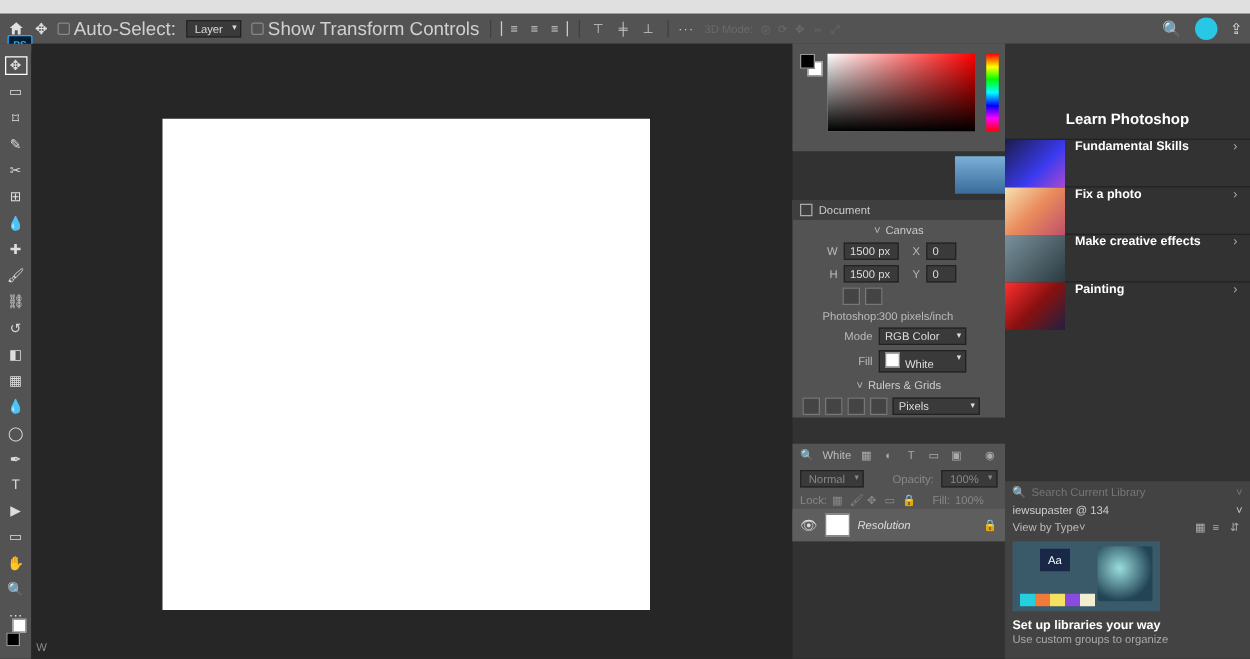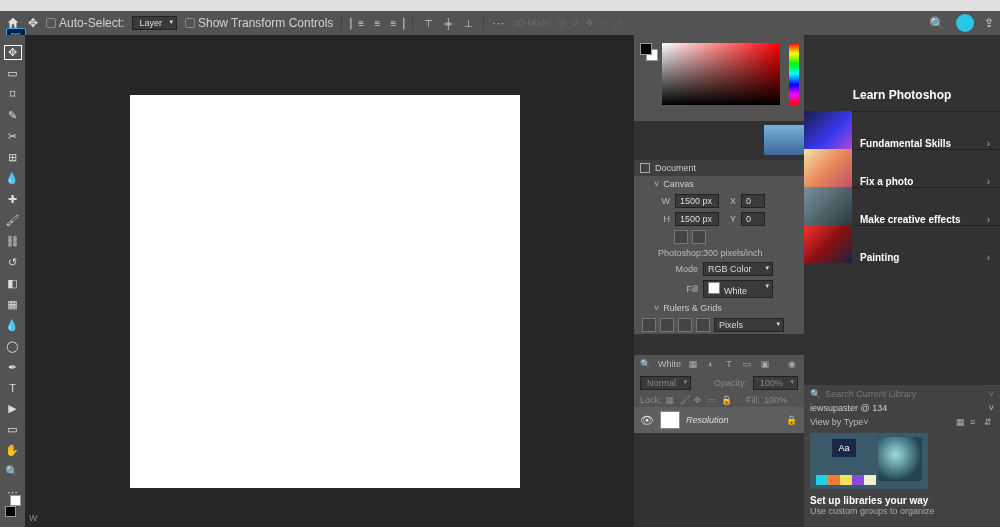--- a/index.html
+++ b/index.html
@@ -1,21 +1,21 @@
 <!DOCTYPE html>
 <html><head>
 <meta charset="utf-8">
 <style>
 * { margin:0; padding:0; box-sizing:border-box; font-family:"Segoe UI",Arial,sans-serif; }
 body { width:1000px; height:527px; background:#323232; color:#e0e0e0; font-size:10px; overflow:hidden; position:relative; }
 .topbar { position:absolute; top:0; left:0; right:0; height:11px; background:#e0e0e0; }
 .optbar { position:absolute; top:11px; left:0; right:0; height:24px; background:#535353; display:flex; align-items:center; padding:0 6px; gap:8px; }
 .optbar .home { width:14px; height:14px; }
 .optbar .move-icon { font-size:12px; color:#e0e0e0; }
-.optbar .check { display:flex; align-items:center; gap:3px; font-size:12px; color:#d0d0d0; }
+.optbar .check { display:flex; align-items:center; gap:3px; font-size:15px; color:#d0d0d0; }
 .optbar .check .box { width:10px; height:10px; border:1px solid #888; border-radius:2px; }
 .optbar .layer-dd { background:#3a3a3a; border:1px solid #222; padding:1px 14px 1px 6px; font-size:9px; color:#ddd; position:relative; }
 .optbar .layer-dd::after { content:"▾"; position:absolute; right:3px; font-size:7px; }
 .optbar .sep { width:1px; height:14px; background:#404040; }
 .optbar .align-group { display:flex; gap:6px; }
 .optbar .align-ico { width:14px; height:14px; display:flex; align-items:center; justify-content:center; color:#ccc; font-size:10px; }
 .optbar .more { color:#ccc; font-size:10px; letter-spacing:1px; }
 .optbar .dim { color:#6a6a6a; font-size:9px; display:flex; gap:6px; }
 .optbar .right { margin-left:auto; display:flex; align-items:center; gap:10px; }
 .optbar .search { color:#ddd; font-size:13px; }
@@ -35,21 +35,21 @@
 .colorpicker { background:#535353; height:86px; position:relative; padding:6px; }
 .colorpicker .field { position:absolute; top:8px; left:28px; width:118px; height:62px; background:linear-gradient(to top,#000 0%,rgba(0,0,0,0) 100%),linear-gradient(to right,#fff 0%,#ff0000 100%); }
 .colorpicker .hue { position:absolute; top:8px; right:5px; width:10px; height:62px; background:linear-gradient(to bottom,#ff0000 0%,#ffff00 17%,#00ff00 33%,#00ffff 50%,#0000ff 67%,#ff00ff 83%,#ff0000 100%); }
 .colorpicker .sw-pair { position:absolute; top:8px; left:6px; width:18px; height:18px; }
 .colorpicker .sw-pair .a { position:absolute; width:12px; height:12px; background:#000; border:1px solid #999; top:0; left:0; }
 .colorpicker .sw-pair .b { position:absolute; width:12px; height:12px; background:#fff; border:1px solid #999; bottom:0; right:0; }
 .thumb-hint { position:absolute; top:90px; right:0; width:40px; height:30px; background:linear-gradient(180deg,#7ab0d8,#3a6a9a); }
 .doc-panel { position:absolute; top:125px; left:0; right:0; background:#535353; font-size:9px; }
 .doc-panel .hdr { background:#3f3f3f; padding:3px 6px; color:#ccc; display:flex; align-items:center; gap:5px; }
 .doc-panel .hdr .icon { width:10px; height:10px; border:1px solid #aaa; }
-.doc-panel .sect { padding:3px 20px; color:#ccc; }
+.doc-panel .sect { padding:3px 8px; color:#ccc;text-align:center; }
 .doc-panel .sect .tog { color:#bbb; margin-right:4px; }
 .doc-panel .row { display:flex; align-items:center; padding:2px 8px 2px 24px; gap:5px; color:#bbb; }
 .doc-panel .lbl { width:12px; text-align:right; color:#bbb; }
 .doc-panel .lbl2 { width:40px; text-align:right; color:#bbb; }
 .doc-panel .val { background:#3a3a3a; border:1px solid #222; padding:1px 4px; min-width:44px; color:#ddd; }
 .doc-panel .dd { background:#3a3a3a; border:1px solid #222; padding:1px 4px; min-width:70px; color:#ddd; position:relative; }
 .doc-panel .dd::after { content:"▾"; position:absolute; right:3px; font-size:7px; }
 .doc-panel .ico-row { display:flex; gap:4px; padding-left:40px; }
 .doc-panel .ico-row .ib { width:14px; height:14px; border:1px solid #777; background:#444; }
 .doc-panel .fillsw { width:12px; height:12px; background:#fff; border:1px solid #888; display:inline-block; margin-right:4px; }
@@ -66,21 +66,21 @@
 .layers-panel .layer-row { display:flex; align-items:center; gap:6px; padding:4px 6px; background:#5e5e5e; }
 .layers-panel .eye { color:#ddd; font-size:11px; }
 .layers-panel .thumb { width:20px; height:18px; background:#fff; border:1px solid #888; }
 .layers-panel .lname { font-style:italic; color:#ddd; }
 .layers-panel .lock { margin-left:auto; color:#bbb; }
 .right-col { position:absolute; top:35px; left:804px; right:0; bottom:0; background:#323232; }
 .learn { padding:8px 10px 6px; text-align:center;margin-top:45px; }
 .learn h3 { font-size:12px; color:#fff; font-weight:600; margin-bottom:3px; }
 .learn p { font-size:9px; color:#ddd; line-height:1.2; }
 .cards { }
-.card { display:flex; align-items:flex-end; height:38px; padding:0 10px 0 0; border-top:1px solid #222; cursor:pointer; }
+.card { display:flex; align-items:flex-start; height:38px; padding:0 10px 0 0; border-top:1px solid #222; cursor:pointer; }
 .card .cthumb { width:48px; height:38px; background:#224; }
 .card .ctext { flex:1; padding-left:8px; font-size:10px; color:#fff; font-weight:600; }
 .card .arrow { color:#aaa; }
 .card.t1 .cthumb { background:linear-gradient(135deg,#1b1d4a,#3a3af0 60%,#a84ad0); }
 .card.t2 .cthumb { background:linear-gradient(135deg,#f8e0b0,#e88a5a,#c0506a); }
 .card.t3 .cthumb { background:linear-gradient(135deg,#7a919c,#2a3a40); }
 .card.t4 .cthumb { background:linear-gradient(135deg,#ff3030,#8a1010 50%,#202040); }
 .lib { position:absolute; bottom:0; left:0; right:0; height:142px; background:#434343; padding:4px 6px; font-size:9px; color:#aaa; }
 .lib .srch { display:flex; align-items:center; gap:4px; color:#777; }
 .lib .libname { margin-top:4px; color:#ccc; font-size:9px; }

